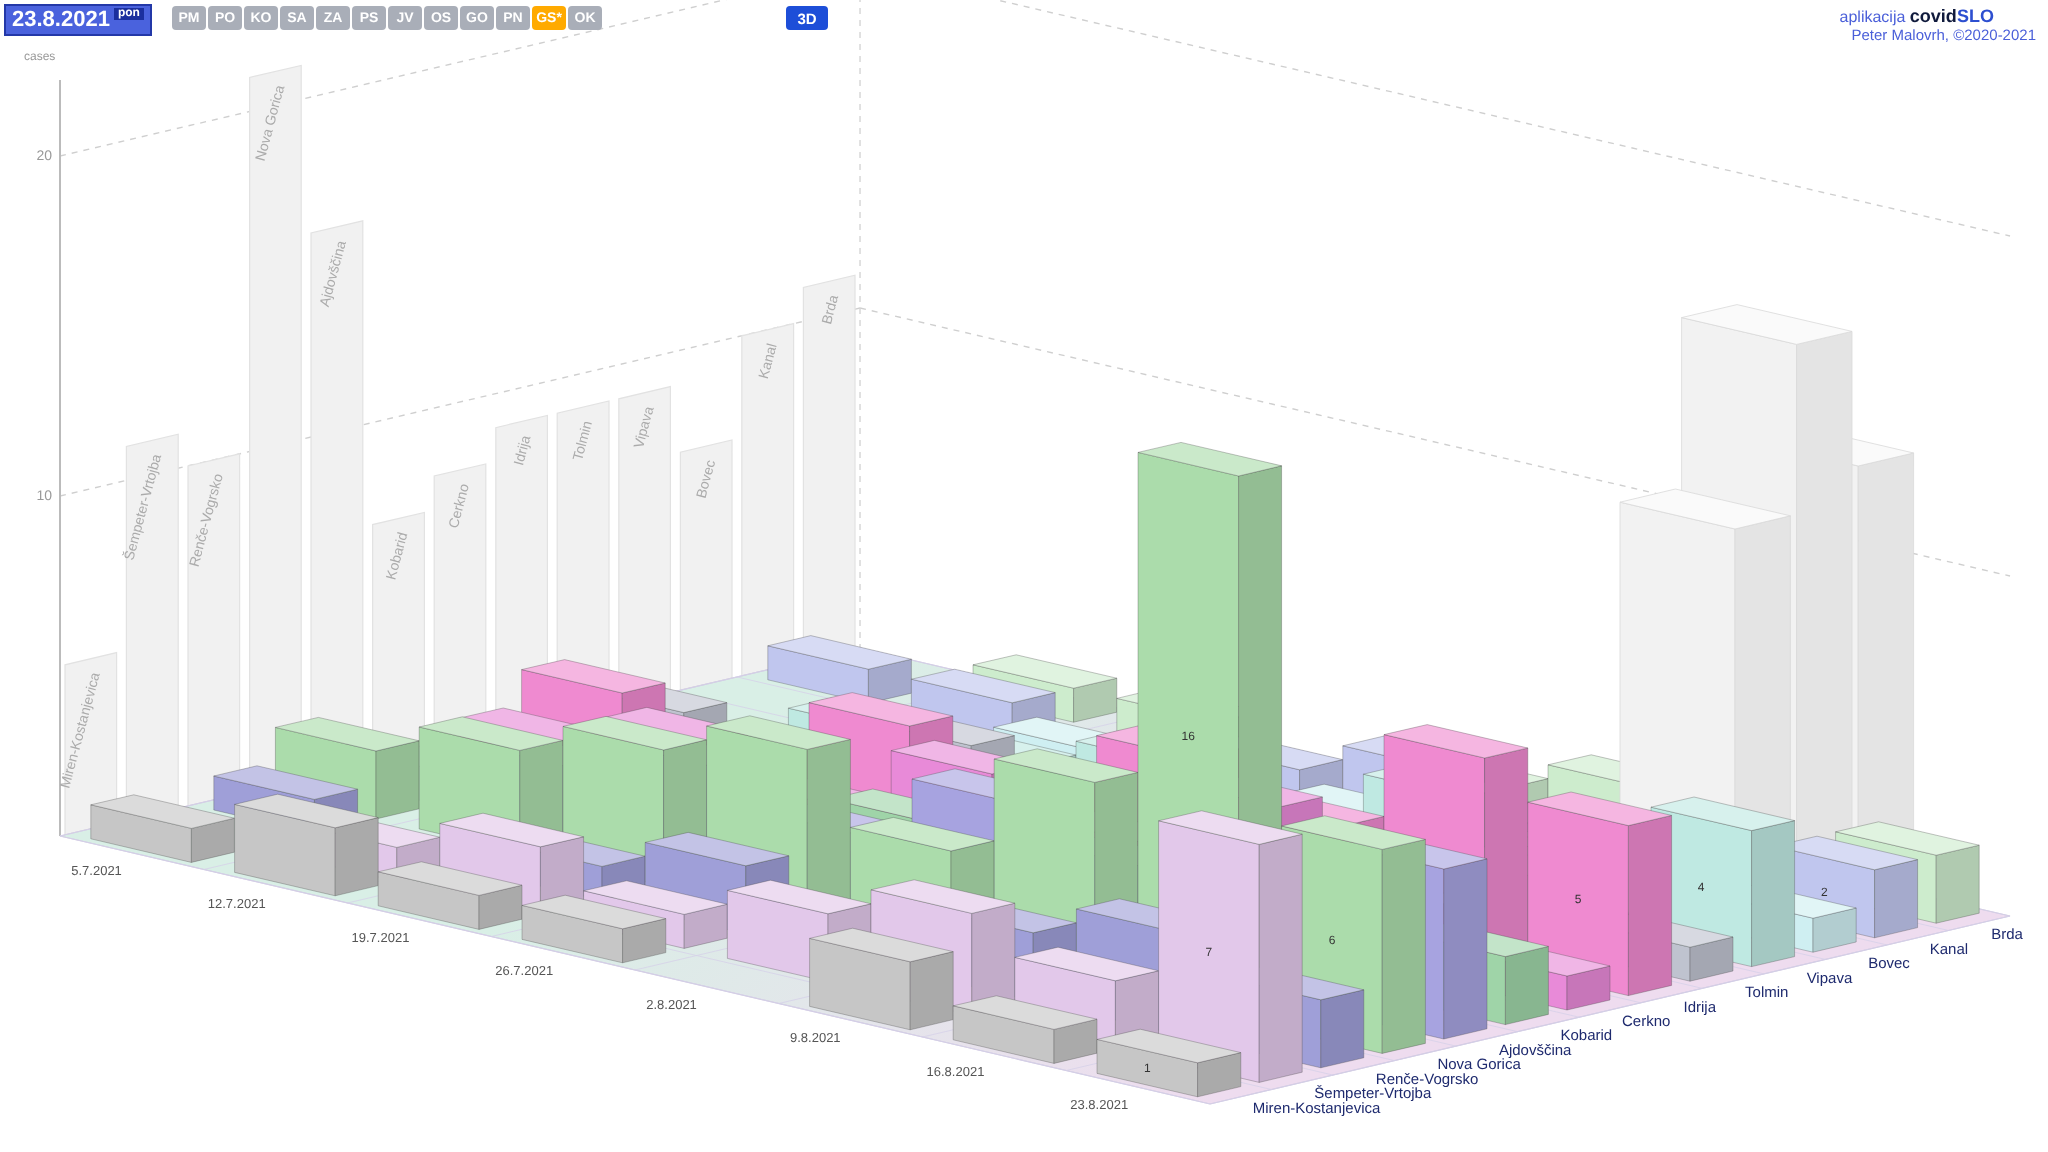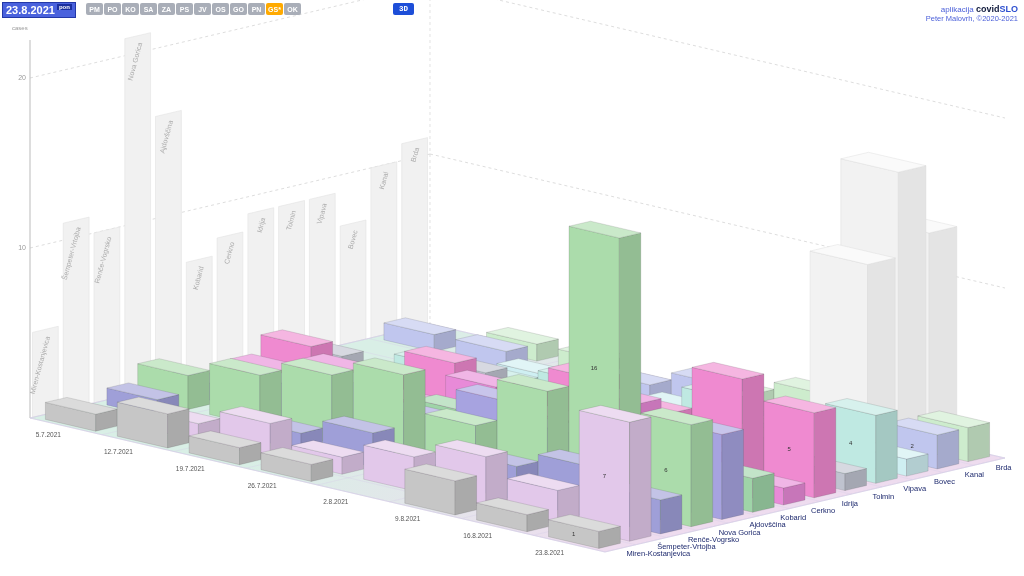--- a/index.html
+++ b/index.html
@@ -10,22 +10,22 @@
   .date-box{position:absolute;left:2px;top:2px;background:#4a62dd;border:1px solid #2338a8;
             color:#ffffff;font-weight:bold;font-size:11px;padding:1px 3px;display:flex;align-items:flex-start;cursor:pointer;}
   .day-badge{background:#1b2f9e;color:#fff;font-size:6px;font-weight:bold;padding:0 2px;margin-left:2px;}
   .region-buttons{position:absolute;left:86px;top:3px;display:flex;gap:1px;}
   .rbtn{width:17px;height:12px;border:none;border-radius:2px;background:#a9aeb8;color:#ffffff;
         font-size:7px;font-weight:bold;font-family:"Liberation Sans",sans-serif;display:flex;
         align-items:center;justify-content:center;padding:0;cursor:pointer;}
   .rbtn.active{background:#ffaa00;}
   .mode-3d{position:absolute;left:393px;top:3px;width:21px;height:12px;border:none;border-radius:2px;
            background:#1d4ed8;color:#fff;font-size:7.5px;font-weight:bold;
-           font-family:Liberation Mono, monospace;padding:0;cursor:pointer;}
-  .app-info{position:absolute;right:6px;top:2px;text-align:right;line-height:9px;margin-left:20px;}
+           font-family:Liberation Sans, sans-serif;padding:0;cursor:pointer;}
+  .app-info{position:absolute;right:6px;top:2px;text-align:center;line-height:9px;margin-left:20px;}
   .app-prefix{color:#4a5fd9;font-size:8px;}
   .brand-dark{color:#101a3c;font-size:9px;font-weight:bold;}
   .brand-blue{color:#2d4fd0;font-size:9px;font-weight:bold;}
   .credit{color:#4a5fd9;font-size:7.5px;padding-left:27px;}
 </style>
 </head>
 <body>
 
 <div id="stage">
   <div id="chart"><svg viewBox="0 0 1024 576" width="1024" height="576">

